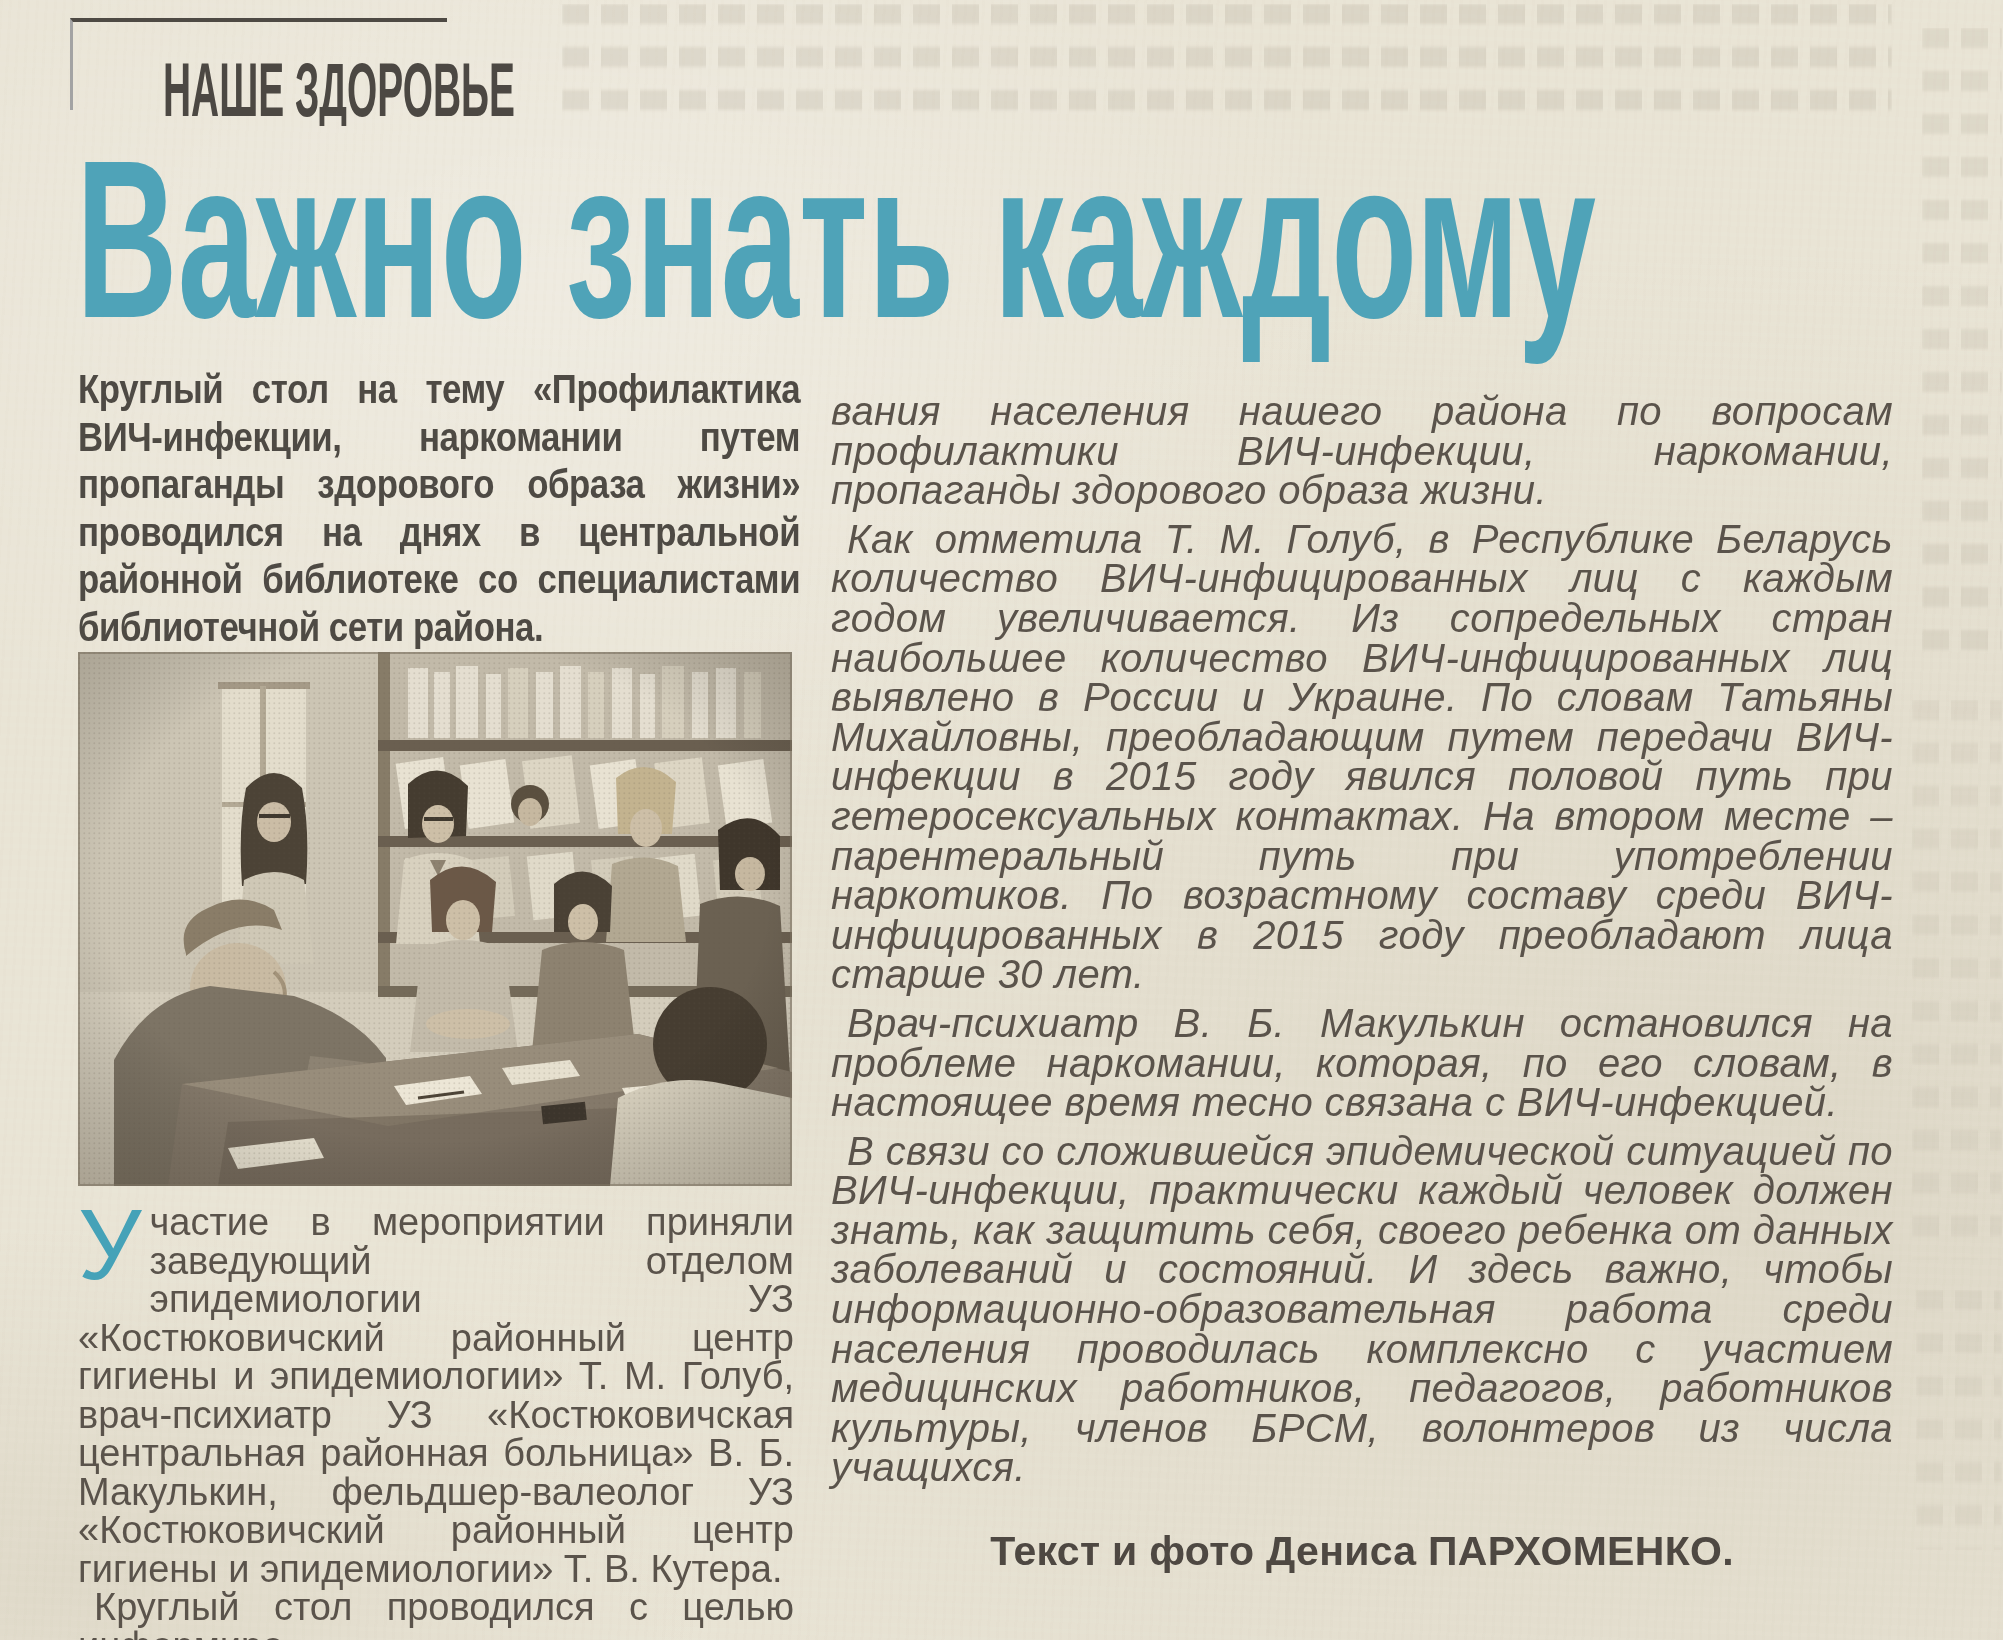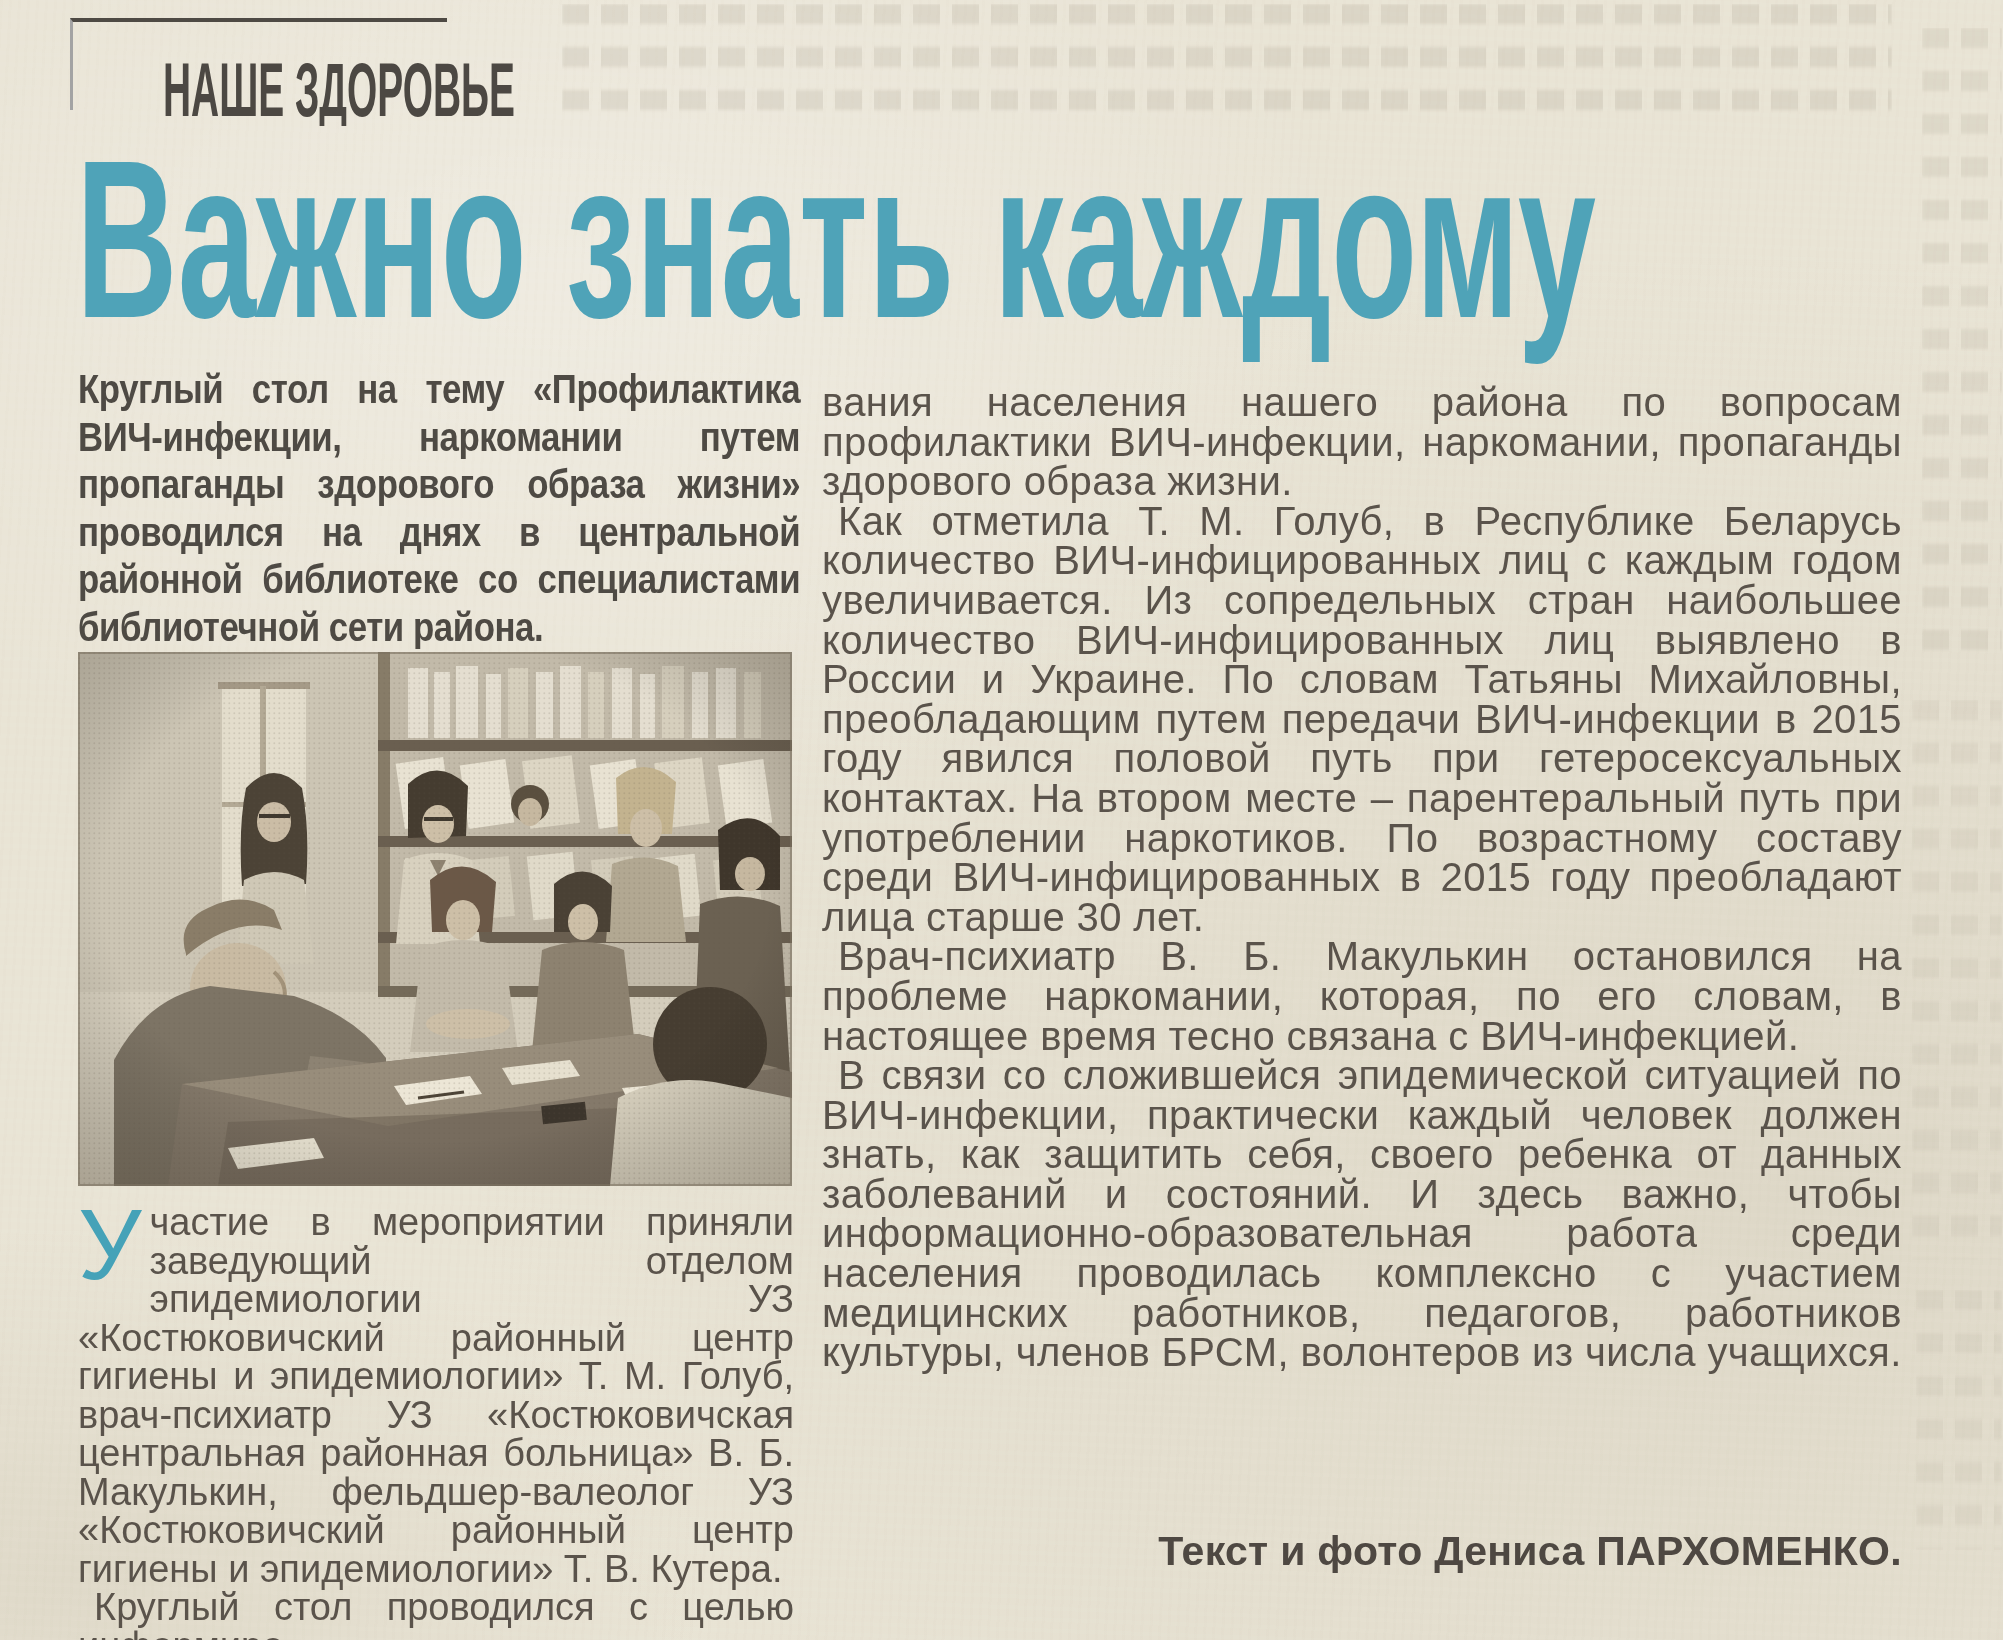--- a/index.html
+++ b/index.html
@@ -91,26 +91,26 @@
     color:#45a2b8; font-weight:normal;
   }
 
   
   .right-col {
     position:absolute; left:822px; top:383px;
     width:1080px;
     font-size:40px; line-height:39.6px; letter-spacing:.4px;
     color:#5a534b; text-align:justify;
   }
-  .right-col p { margin:0; }
+  .right-col p { margin:9px;font-style:italic; }
   .right-col p.ind { text-indent:16px; }
 
   .byline {
     position:absolute; left:822px; top:1528px;
-    width:1080px; text-align:right;
+    width:1080px; text-align:center;
     font-weight:bold; font-size:41px; color:#4e4842;
     letter-spacing:.3px;
   }
 </style>
 </head>
 <body>
 
 <div class="paper"></div>
 <div class="grain"></div>
 

